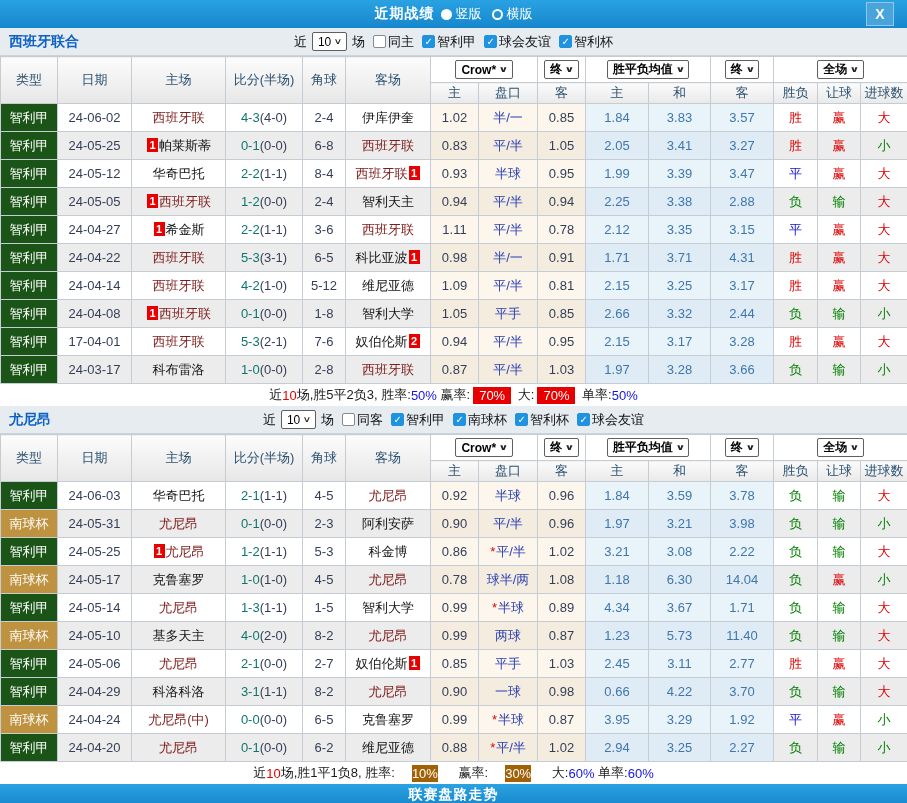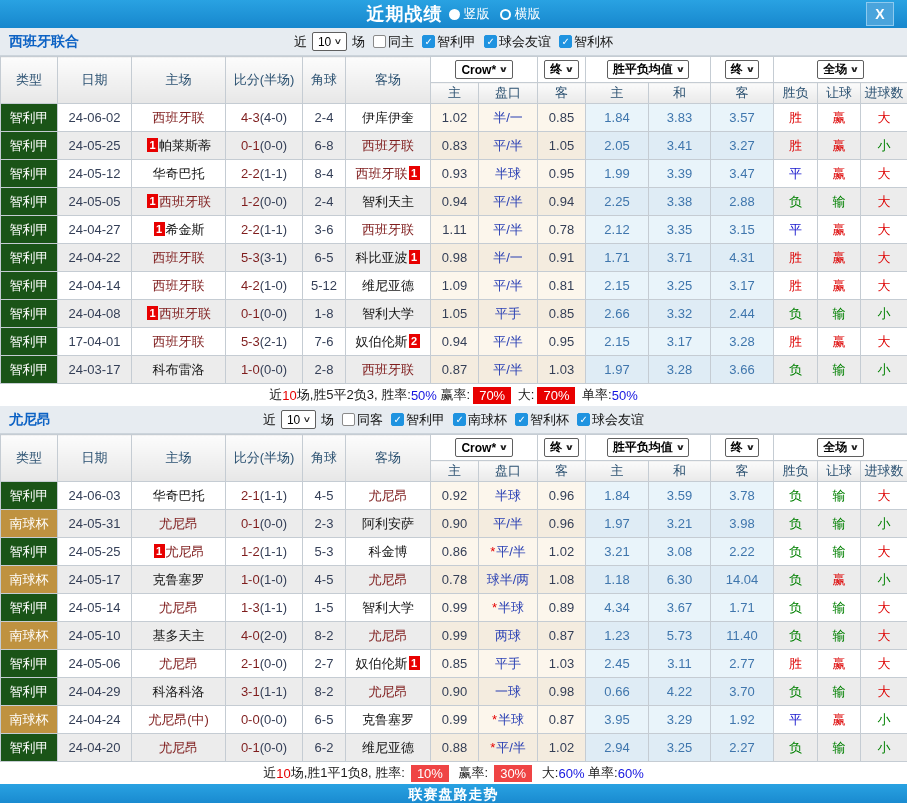--- a/index.html
+++ b/index.html
@@ -3,21 +3,21 @@
 <meta charset="utf-8">
 <style>
   * { box-sizing: border-box; margin: 0; padding: 0; }
   html,body { width: 907px; height: 803px; overflow: hidden; background: #fff;
     font-family: "Liberation Sans", "DejaVu Sans", sans-serif; }
   .app { width: 907px; height: 803px; display: flex; flex-direction: column; }
 
   
   .topbar { height: 28px; flex: 0 0 28px; background: linear-gradient(#29a2e2,#1787cd);
     position: relative; display: flex; align-items: center; justify-content: center; color: #fff; }
-  .title { font-size: 18px; font-weight: bold; letter-spacing: 1px; }
+  .title { font-size: 14px; font-weight: bold; letter-spacing: 1px; }
   .radio-group { display: inline-flex; align-items: center; margin-left: 6px; gap: 10px; }
   .radio-item { display: inline-flex; align-items: center; gap: 4px; cursor: pointer; }
   .radio { display: inline-block; border-radius: 50%; }
   .radio.on { width: 11px; height: 11px; background: #fff; }
   .radio.off { width: 11px; height: 11px; border: 2px solid #fff; background: transparent; }
   .radio-label { font-size: 13px; }
   .close-btn { position: absolute; right: 13px; top: 2px; width: 28px; height: 24px;
     background: #4aa4dc; border: 1px solid #8ecaef; color: #fff; font-size: 14px;
     font-weight: bold; cursor: pointer; line-height: 22px; text-align: center; }
 
@@ -47,21 +47,21 @@
   .ghead .dd-th { background: #fff; height: 26px; }
   .ghead .dd-th .select { margin: 2px auto; }
   .shead th { background: linear-gradient(#fbfbfb,#e9e9e9); color: #2b5171;
     font-weight: normal; height: 21px; }
   tbody td { height: 28px; background: #fff; }
   tr.even td { background: #ececec; }
   .c-type { color: #fff; }
   .c-date, .c-corner { color: #343f57; }
   .c-team .team { color: #141414; }
   .c-team .focus { color: #7f1d1d; }
-  .c-score .ft { color: #7f1d1d; }
+  .c-score .ft { color: #0f766e; }
   .c-score .ht { color: #343f57; }
   .c-odds { color: #343f57; }
   .c-hcap { color: #2b41b4; }
   .c-hcap .star { color: #e50000; margin-right: 1px; }
   tr.odd .c-odds, tr.odd .c-hcap { background: #fcf6ec; }
   tr.even .c-odds, tr.even .c-hcap { background: #f4ecdf; }
   .c-avg { color: #3f76ad; }
   tr.odd .c-avg { background: #e9f4fa; }
   tr.even .c-avg { background: #dfecf5; }
   .c-res { font-weight: normal; }
@@ -69,21 +69,21 @@
     background: #e80000; color: #fff; font-size: 11px; font-weight: bold;
     padding: 0 1px; margin: 0 1px; vertical-align: 1px; }
 
   
   .summary { height: 22px; flex: 0 0 22px; display: flex; align-items: center;
     justify-content: center; font-size: 13px; background: #fff; }
   .sum-plain { color: #1a1a1a; }
   .sum-red { color: #e60000; }
   .sum-blue { color: #1515e0; }
   .sum-red-bg { background: #e80000; color: #fff; padding: 1px 6px; margin: 0 3px; }
-  .sum-green-bg { background: #ef4444; color: #fff; padding: 1px 6px; margin: 0 6px; }
+  .sum-green-bg { background: #a16207; color: #fff; padding: 1px 0; margin: 0 17px; }
   .sum-plain { white-space: pre; }
 
   
   .bottombar { margin-top: auto; height: 22px; flex: 0 0 22px;
     background: linear-gradient(#29a2e2,#1787cd); display: flex; align-items: center;
     justify-content: center; }
   .bottombar a { color: #fff; font-size: 14px; font-weight: bold; text-decoration: none;
     letter-spacing: 1px; cursor: pointer; }
 </style>
 </head>

